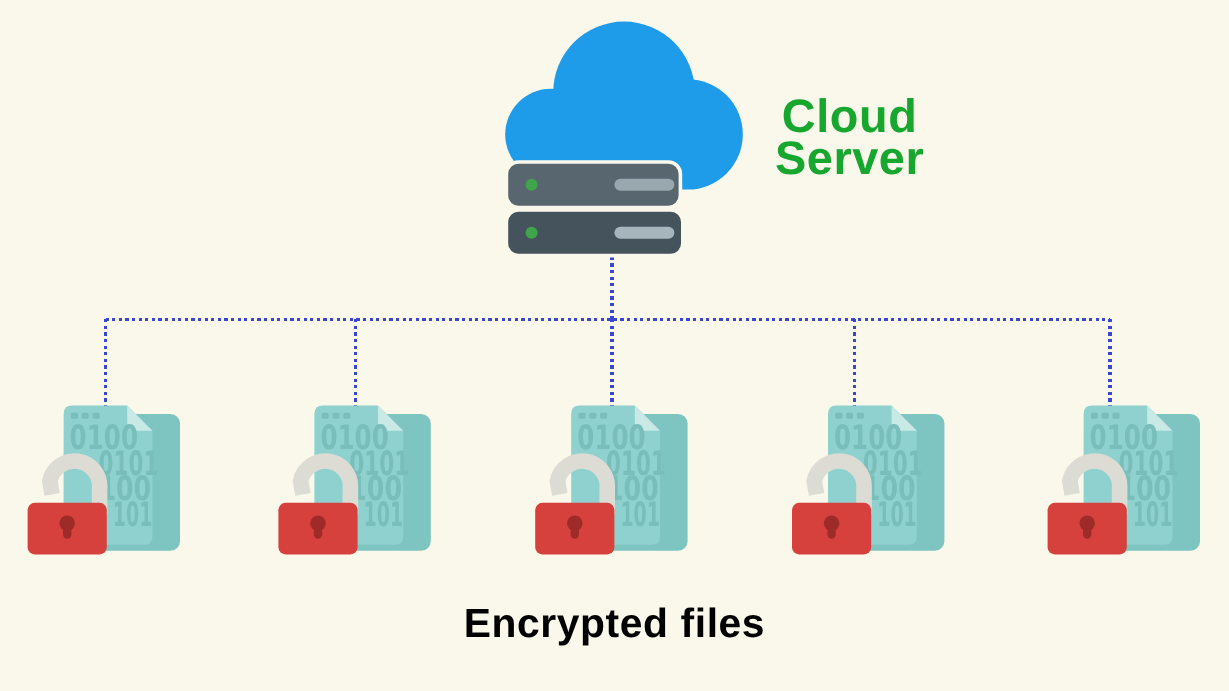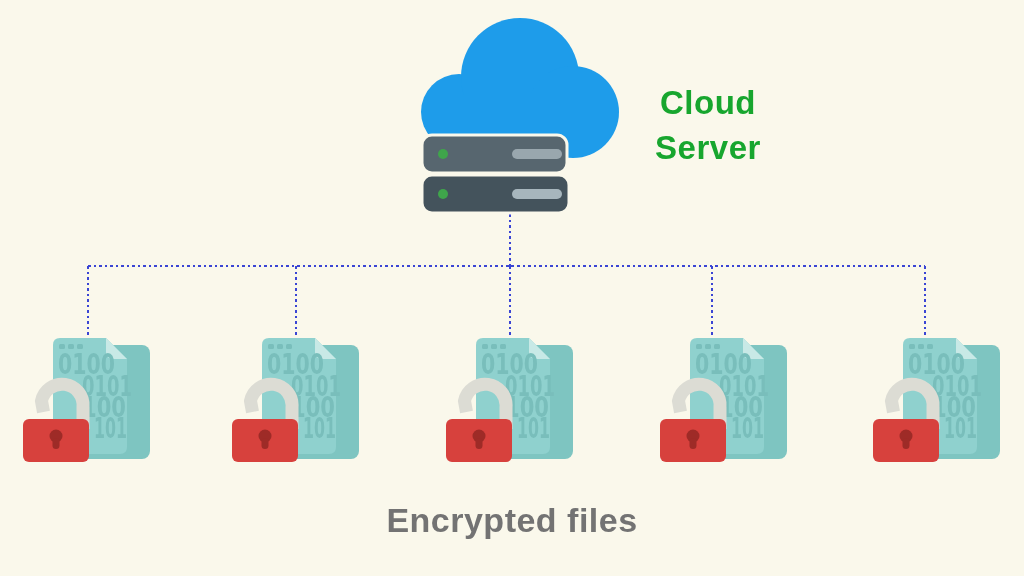--- a/index.html
+++ b/index.html
@@ -9,33 +9,33 @@
     font-family:"Liberation Sans", sans-serif;
     overflow:hidden;
   }
   .stage{position:relative;width:1024px;height:576px;background:#FAF8EB;}
   .connectors{position:absolute;left:0;top:0;width:1024px;height:576px;pointer-events:none;}
   .server-art{position:absolute;left:415px;top:14px;width:210px;height:202px;}
   .cloud-label{
     position:absolute;left:634px;top:80px;width:148px;
     text-align:center;
     color:#17A62E;
-    font-size:33px;font-weight:bold;line-height:45px;
+    font-size:39px;font-weight:bold;line-height:35px;
     letter-spacing:0.5px;
   }
   .file{position:absolute;top:336px;width:135px;height:128px;}
   .file.f1{left:18px;}
   .file.f2{left:227px;}
   .file.f3{left:441px;}
   .file.f4{left:655px;}
   .file.f5{left:868px;}
   .caption{
     position:absolute;left:0;top:501px;width:1024px;
     text-align:center;
-    color:#737373;
+    color:#000000;
     font-size:34px;font-weight:bold;
     letter-spacing:0.5px;
   }
   .binary{
     font-family:"DejaVu Sans", sans-serif;
     font-weight:bold;
     font-size:28px;
     fill:#79BEBB;
   }
 </style>

